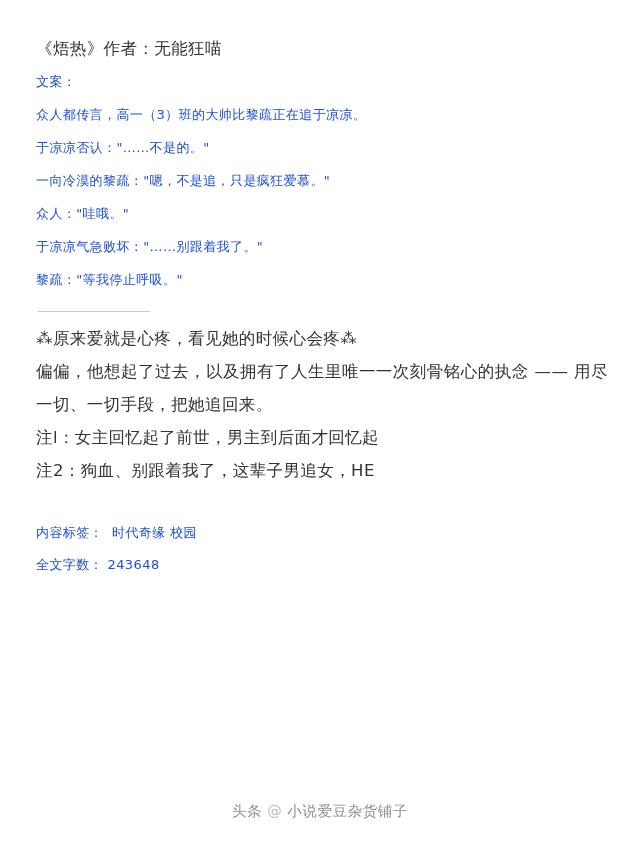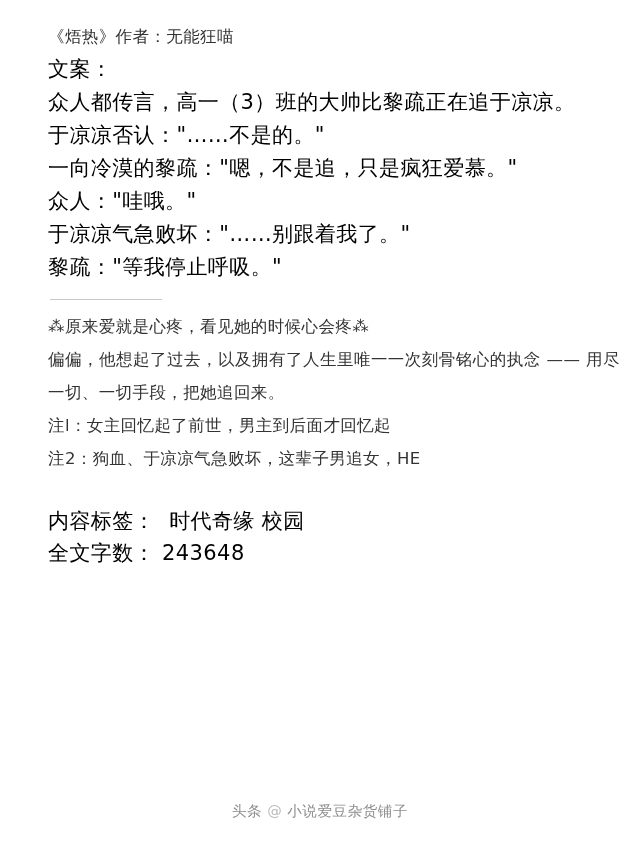--- a/index.html
+++ b/index.html
@@ -17,28 +17,27 @@
   .page {
     position: relative;
     width: 640px;
     height: 845px;
     background: #ffffff;
     box-sizing: border-box;
   }
   .content {
     position: absolute;
     left: 36px;
-    top: 20px;
+    top: 32px;
     width: 572px;
-    margin-left: 12px;
   }
   .line {
-    font-size: 21px;
+    font-size: 13px;
     line-height: 33px;
-    color: #000000;
+    color: #1d4ed8;
     letter-spacing: 0.4px;
     white-space: pre-wrap;
     word-break: break-all;
   }
   .title-line {
     font-size: 16.5px;
     line-height: 33px;
     color: #333333;
     letter-spacing: 0.4px;
   }
@@ -94,21 +93,21 @@
     <div class="line">一向冷漠的黎疏："嗯，不是追，只是疯狂爱慕。"</div>
     <div class="line">众人："哇哦。"</div>
     <div class="line">于凉凉气急败坏："……别跟着我了。"</div>
     <div class="line">黎疏："等我停止呼吸。"</div>
 
     <div class="divider"></div>
 
     <div class="para">⁂原来爱就是心疼，看见她的时候心会疼⁂</div>
     <div class="para">偏偏，他想起了过去，以及拥有了人生里唯一一次刻骨铭心的执念 —— 用尽一切、一切手段，把她追回来。</div>
     <div class="para">注l：女主回忆起了前世，男主到后面才回忆起</div>
-    <div class="para">注2：狗血、于凉凉气急败坏，这辈子男追女，HE</div>
+    <div class="para">注2：狗血、别跟着我了，这辈子男追女，HE</div>
 
     <div class="gap-block"></div>
 
     <div class="meta">
       <div class="line">内容标签：  时代奇缘 校园</div>
       <div class="line">全文字数： 243648</div>
     </div>
 
   </div>
 

